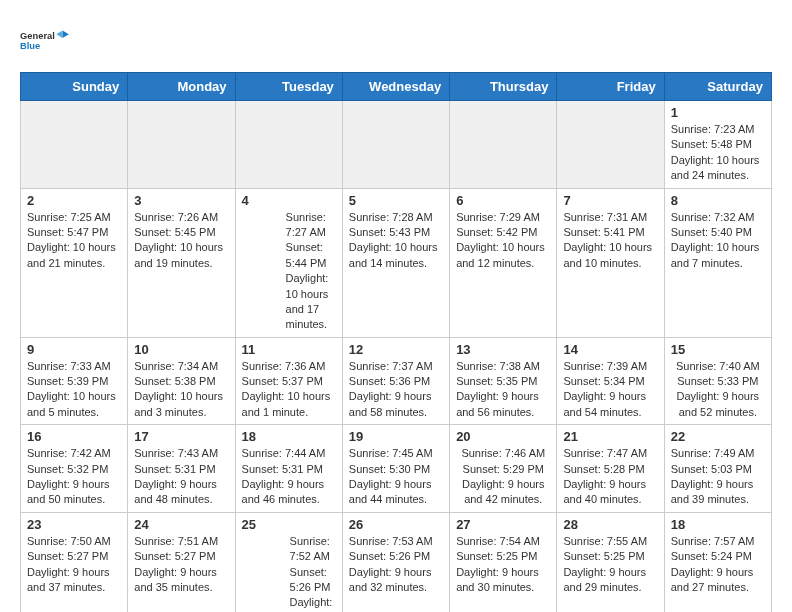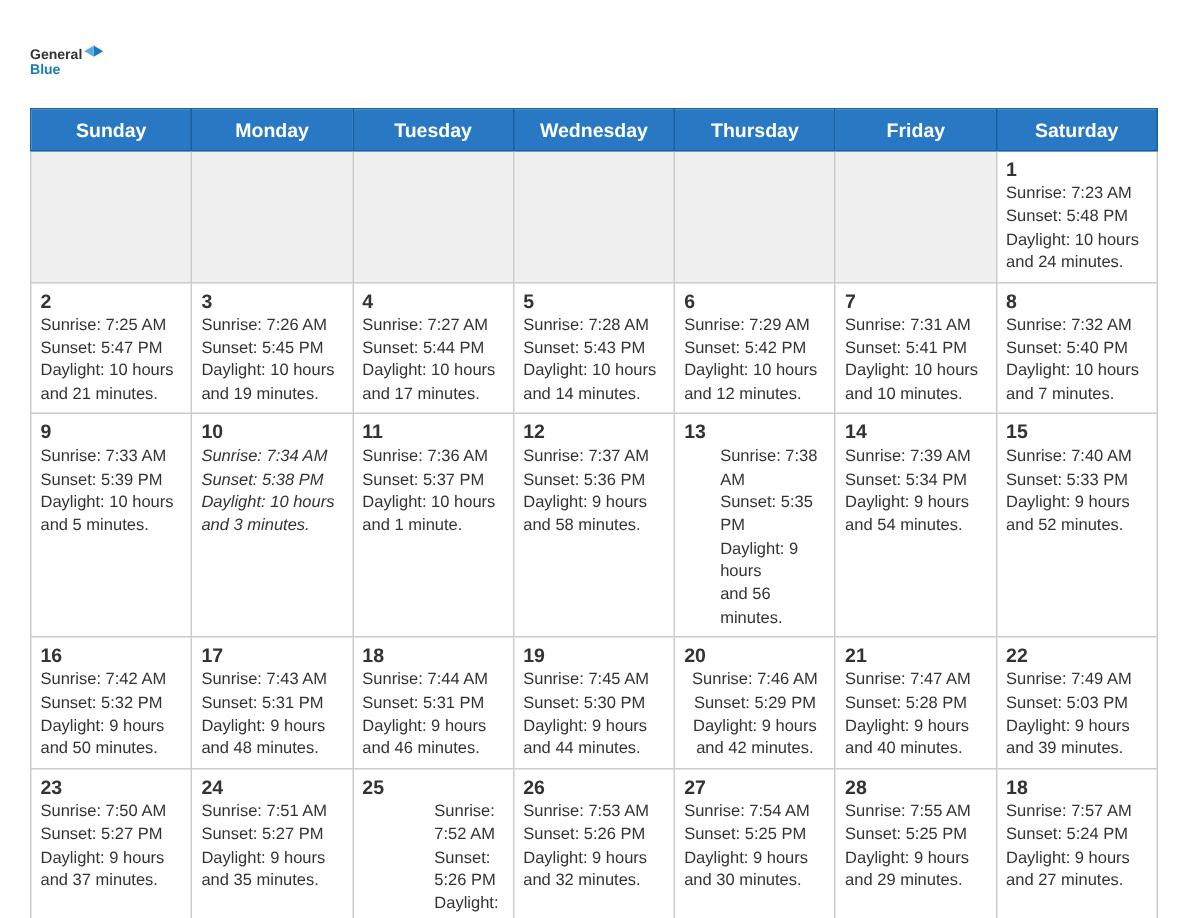--- a/index.html
+++ b/index.html
@@ -34,21 +34,21 @@
       color: #555;
     }
     .calendar {
       width: 100%;
       border-collapse: collapse;
       border: 1px solid #ccc;
     }
     .calendar th {
       background-color: #2878c3;
       color: #fff;
-      text-align: center;
+      text-align: right;
       padding: 6px 8px;
       font-size: 13px;
       font-weight: bold;
       border: 1px solid #1a5fa0;
     }
     .calendar td {
       vertical-align: top;
       border: 1px solid #ccc;
       padding: 4px 6px;
       width: calc(100% / 7);
@@ -128,21 +128,21 @@
         </td>
         <td>
           <div class="day-number">3</div>
           <div class="day-info" style="white-space: pre-line;">Sunrise: 7:26 AM
 Sunset: 5:45 PM
 Daylight: 10 hours
 and 19 minutes.</div>
         </td>
         <td>
           <div class="day-number">4</div>
-          <div class="day-info" style="white-space: pre-line;">Sunrise: 7:27 AM
+          <div class="day-info" style="white-space: pre-line; margin-left: 44px;">Sunrise: 7:27 AM
 Sunset: 5:44 PM
 Daylight: 10 hours
 and 17 minutes.</div>
         </td>
         <td>
           <div class="day-number">5</div>
           <div class="day-info" style="white-space: pre-line;">Sunrise: 7:28 AM
 Sunset: 5:43 PM
 Daylight: 10 hours
 and 14 minutes.</div>
@@ -172,56 +172,56 @@
       <tr>
         <td>
           <div class="day-number">9</div>
           <div class="day-info" style="white-space: pre-line;">Sunrise: 7:33 AM
 Sunset: 5:39 PM
 Daylight: 10 hours
 and 5 minutes.</div>
         </td>
         <td>
           <div class="day-number">10</div>
-          <div class="day-info" style="white-space: pre-line; font-style: italic;">Sunrise: 7:34 AM
+          <div class="day-info" style="white-space: pre-line;">Sunrise: 7:34 AM
 Sunset: 5:38 PM
 Daylight: 10 hours
 and 3 minutes.</div>
         </td>
         <td>
           <div class="day-number">11</div>
           <div class="day-info" style="white-space: pre-line;">Sunrise: 7:36 AM
 Sunset: 5:37 PM
 Daylight: 10 hours
 and 1 minute.</div>
         </td>
         <td>
           <div class="day-number">12</div>
           <div class="day-info" style="white-space: pre-line;">Sunrise: 7:37 AM
 Sunset: 5:36 PM
 Daylight: 9 hours
 and 58 minutes.</div>
         </td>
         <td>
           <div class="day-number">13</div>
-          <div class="day-info" style="white-space: pre-line; margin-left: 24px;">Sunrise: 7:38 AM
+          <div class="day-info" style="white-space: pre-line;">Sunrise: 7:38 AM
 Sunset: 5:35 PM
 Daylight: 9 hours
 and 56 minutes.</div>
         </td>
         <td>
           <div class="day-number">14</div>
           <div class="day-info" style="white-space: pre-line;">Sunrise: 7:39 AM
 Sunset: 5:34 PM
 Daylight: 9 hours
 and 54 minutes.</div>
         </td>
         <td>
           <div class="day-number">15</div>
-          <div class="day-info" style="white-space: pre-line;">Sunrise: 7:40 AM
+          <div class="day-info" style="white-space: pre-line; text-align: center;">Sunrise: 7:40 AM
 Sunset: 5:33 PM
 Daylight: 9 hours
 and 52 minutes.</div>
         </td>
       </tr>
       <tr>
         <td>
           <div class="day-number">16</div>
           <div class="day-info" style="white-space: pre-line;">Sunrise: 7:42 AM
 Sunset: 5:32 PM

